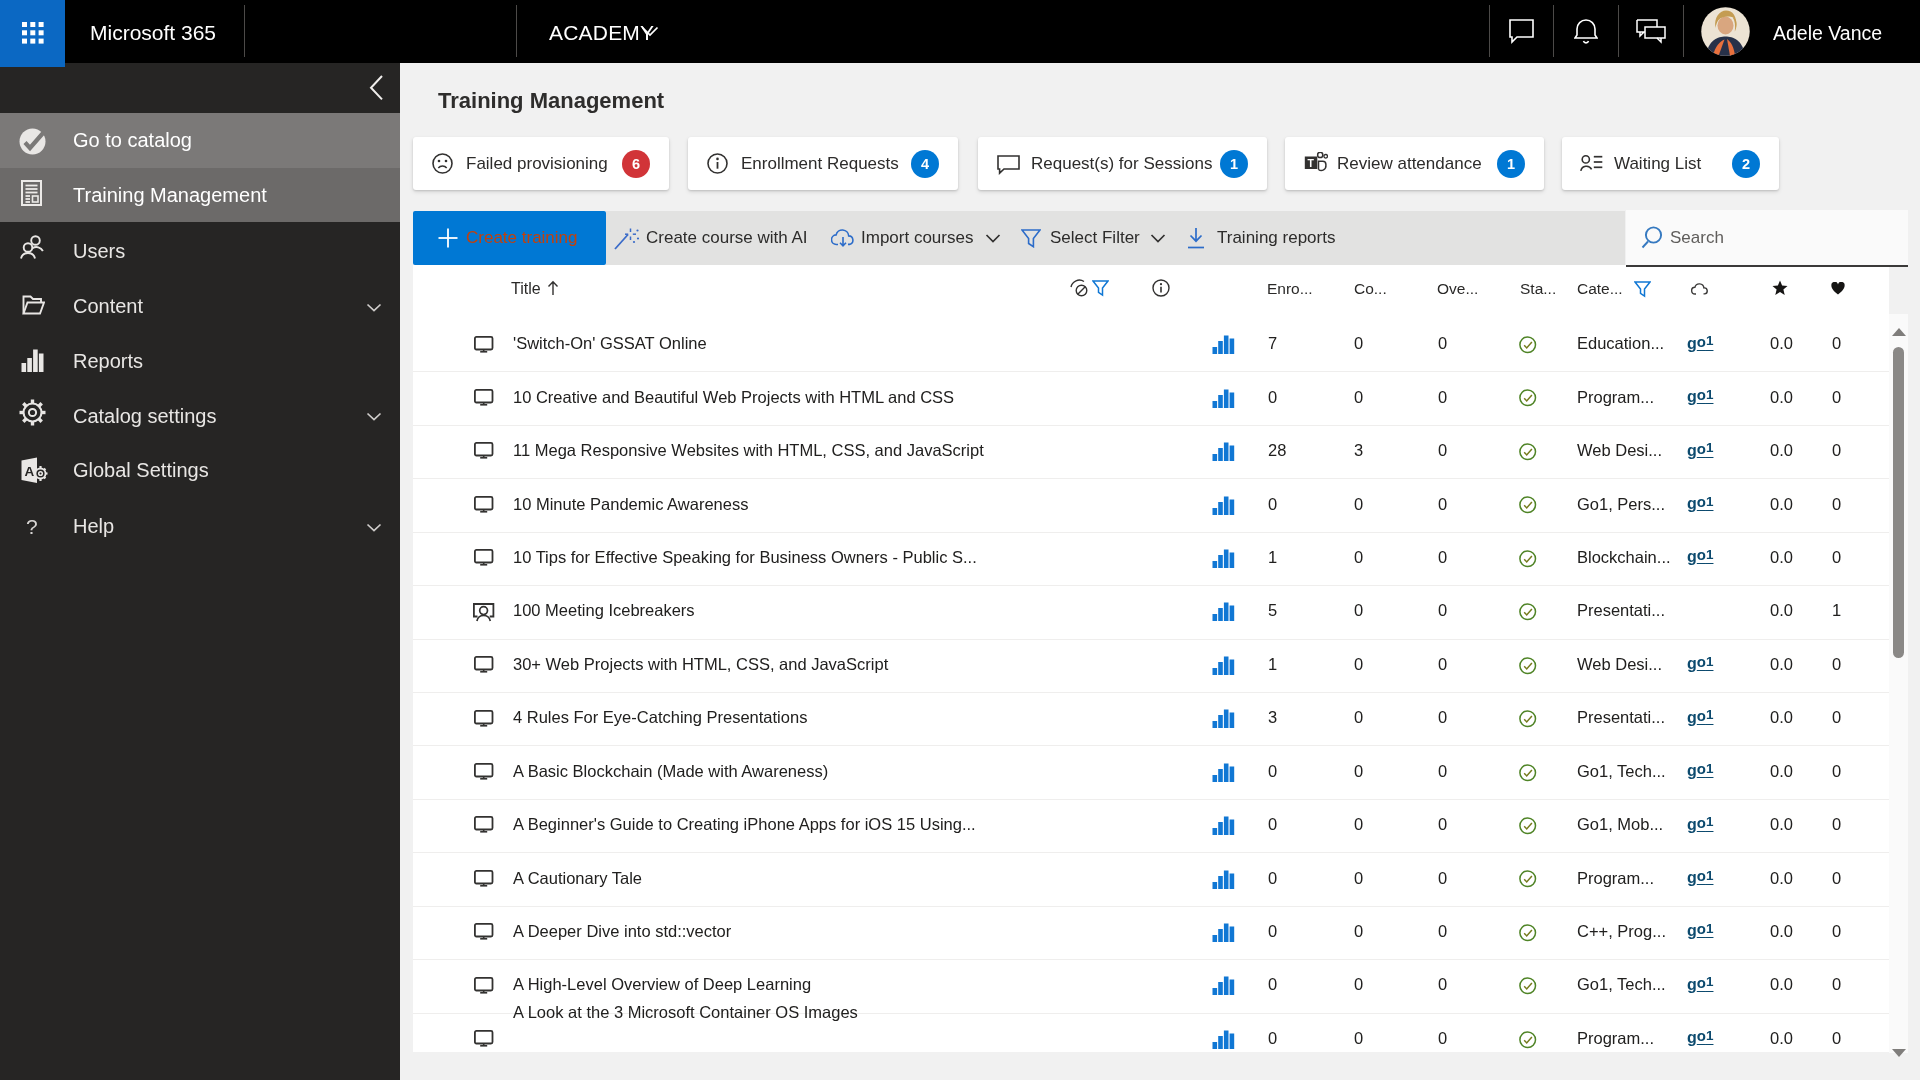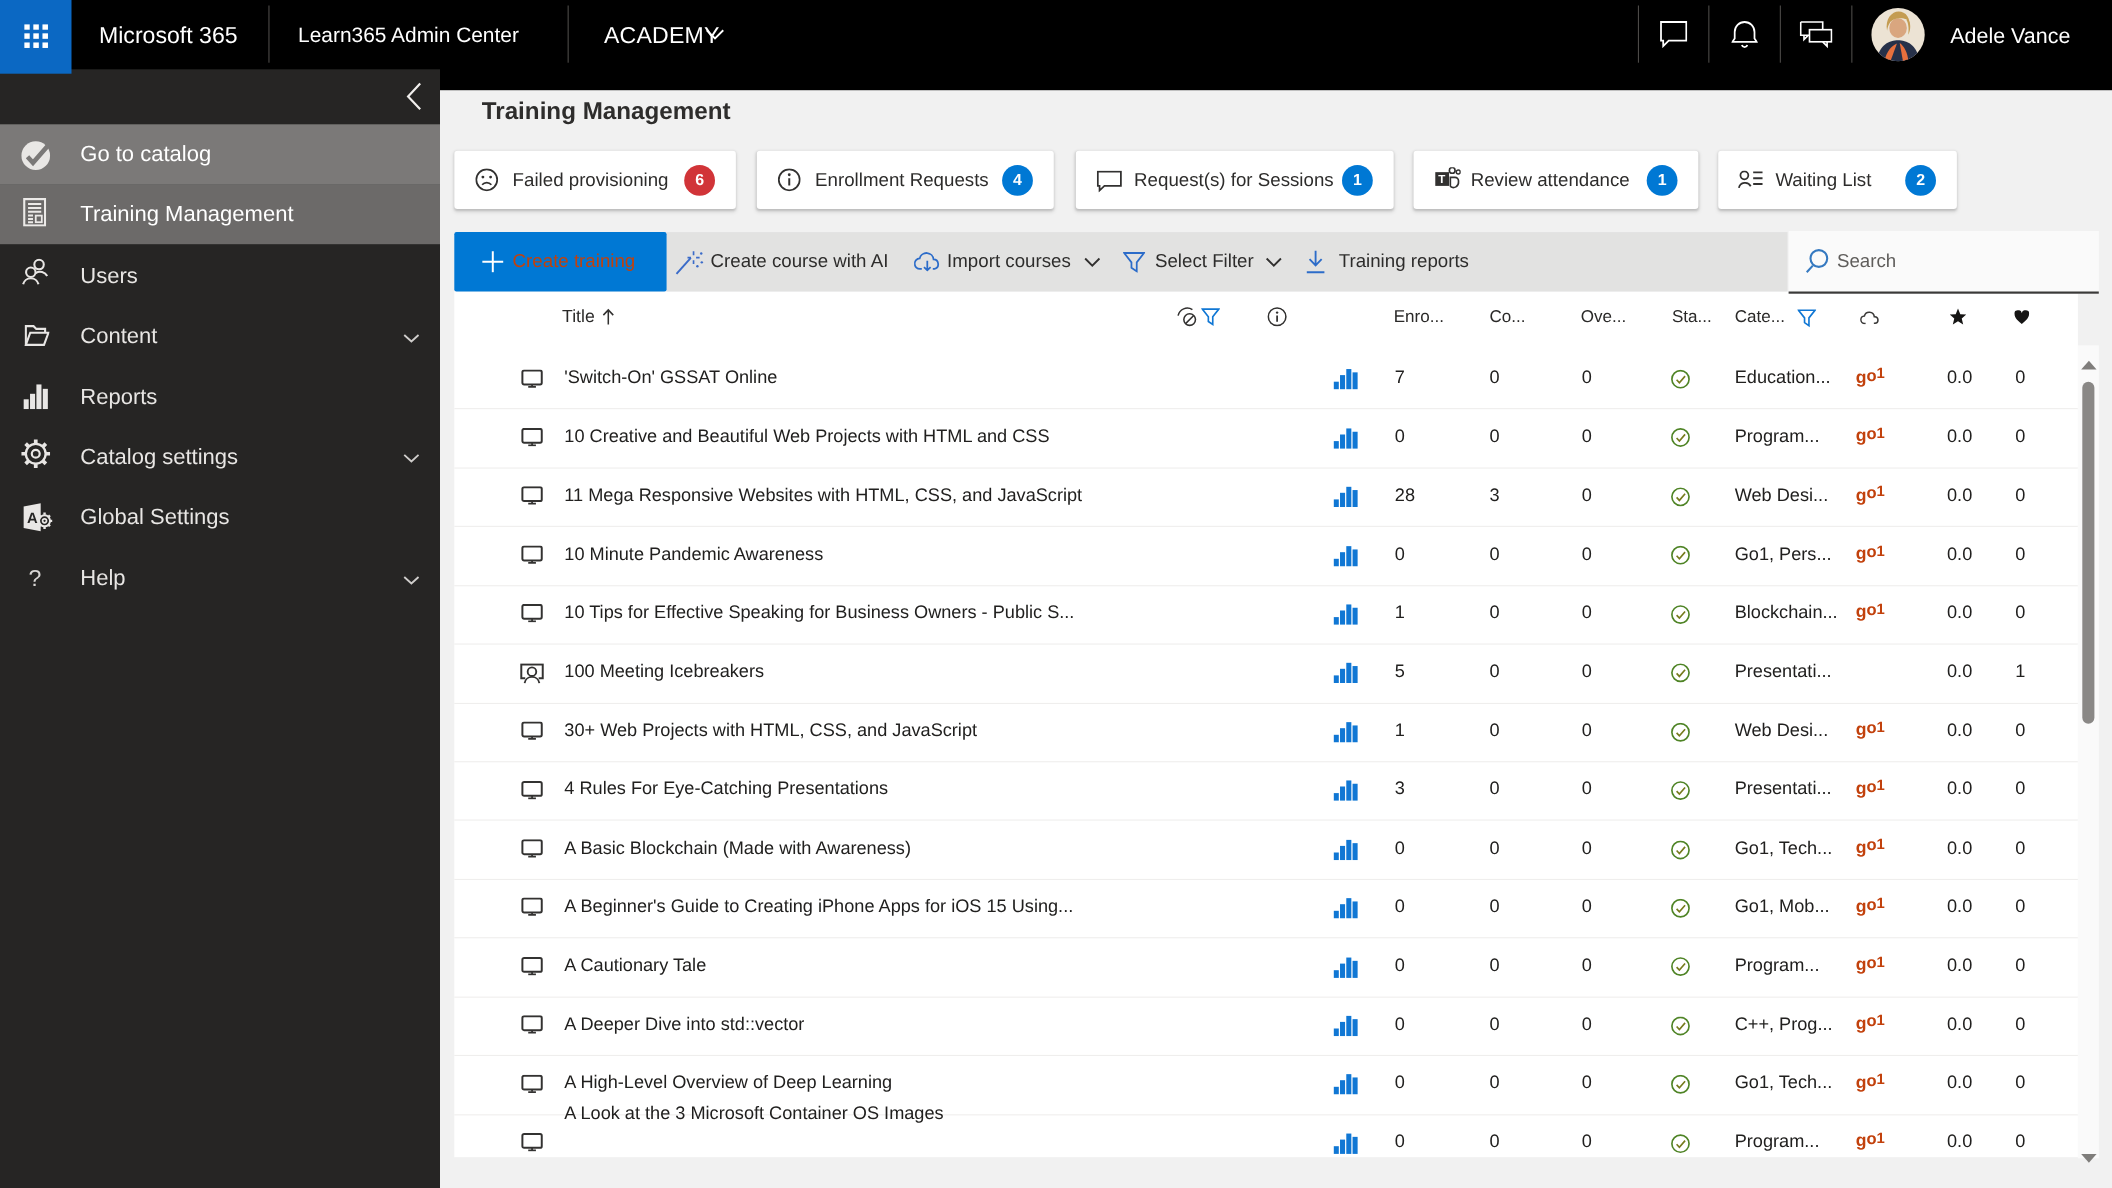--- a/index.html
+++ b/index.html
@@ -1,19 +1,19 @@
 <!DOCTYPE html>
 <html><head><meta charset="utf-8">
 <style>
 * { margin:0; padding:0; box-sizing:border-box; }
 html,body { width:1920px; height:1080px; overflow:hidden; background:#f1f1f1;
   font-family:"Liberation Sans", sans-serif; -webkit-font-smoothing:antialiased; }
 .ab { position:absolute; }
 
-.topbar { position:absolute; left:0; top:0; width:1920px; height:82px; background:#000;text-align:center; }
+.topbar { position:absolute; left:0; top:0; width:1920px; height:63px; background:#000;text-align:center; }
 .waffle { position:absolute; left:0; top:0; width:65px; height:67px; background:#0b68c3; z-index:5; }
 .tbsep { position:absolute; top:5px; width:1px; height:52px; background:#4c4a48; }
 .tbt { position:absolute; top:0; height:63px; line-height:66px; color:#fff; font-size:21px; white-space:nowrap; }
 
 .sidebar { position:absolute; left:0; top:63px; width:400px; height:1017px; background:#262524; }
 .srow { position:absolute; left:0; width:400px; height:54.5px; }
 .st { font-size:20px; color:#e8e6e4; white-space:nowrap; }
 .h1 { position:absolute; left:438px; top:88px; font-size:22px; font-weight:bold; color:#2e2d2c; }
 .card { position:absolute; top:137px; height:53px; background:#fff; border-radius:3px;
   box-shadow:0 1px 2px rgba(0,0,0,.13), 0 2px 4px rgba(0,0,0,.11); }
@@ -23,21 +23,21 @@
 .toolbtn { position:absolute; left:413px; top:211px; width:193px; height:54px; background:#0078d4; border-radius:2px; }
 .toolbar { position:absolute; left:606px; top:211px; width:1019px; height:54px; background:#e2e2e1; }
 .tt { position:absolute; top:211px; height:54px; line-height:54px; font-size:17px; color:#2d2c2b; white-space:nowrap; }
 .search { position:absolute; left:1626px; top:210px; width:282px; height:57px; background:#fafafa; border-bottom:2px solid #3b3a39; }
 
 .tablebg { position:absolute; left:413px; top:265px; width:1476px; height:787px; background:#fff; }
 .hd { position:absolute; font-size:15.5px; color:#2a2928; white-space:nowrap; top:280px; }
 .sep { position:absolute; width:1476px; height:1px; background:#efeeed; }
 .rt { position:absolute; font-size:16.5px; color:#21201f; white-space:nowrap; }
 .rn { position:absolute; font-size:16.5px; color:#21201f; white-space:nowrap; }
-.go1 { font-size:16px; font-weight:bold; color:#c2410c; }
+.go1 { font-size:16px; font-weight:bold; color:#0c4a6e;text-decoration:underline; }
 .go1 .g1a { position:relative; top:-2px; font-size:15px; }
 .go1 .g1b { position:relative; top:-3.5px; font-size:13.5px; }
 
 .track { position:absolute; left:1889px; top:314px; width:19px; height:739px; background:#fafafa; }
 .thumb { position:absolute; left:1893px; top:347px; width:11px; height:311px; background:#8a8886; border-radius:6px; }
 .arr-u { position:absolute; left:1892px; top:328px; width:0; height:0;
   border-left:7px solid transparent; border-right:7px solid transparent; border-bottom:8px solid #7f7d7b; }
 .arr-d { position:absolute; left:1892px; top:1049px; width:0; height:0;
   border-left:7px solid transparent; border-right:7px solid transparent; border-top:8px solid #7f7d7b; }
 </style></head>
@@ -54,21 +54,20 @@
           <rect x="8.3" y="8.3" width="5" height="5"></rect>
           <rect x="16.6" y="8.3" width="5" height="5"></rect>
         <rect x="0" y="16.6" width="5" height="5"></rect>
           <rect x="8.3" y="16.6" width="5" height="5"></rect>
           <rect x="16.6" y="16.6" width="5" height="5"></rect>
       </g>
     </svg>
   </div>
   <span class="tbt" style="left:90px">Microsoft 365</span>
   <div class="tbsep" style="left:244px"></div>
-  <span class="tbt" style="left:271px;font-size:19px">Learn365 Admin Center</span>
   <div class="tbsep" style="left:516px"></div>
   <span class="tbt" style="left:549px;font-size:21px;letter-spacing:0.2px">ACADEMY</span>
   <svg class="ab" style="left:641px;top:26px" width="18" height="11" viewBox="0 0 18 11">
     <path d="M1.5 1.5 L9 9 L16.5 1.5" fill="none" stroke="#fff" stroke-width="1.7"></path>
     </svg>
   <div class="tbsep" style="left:1489px"></div>
   <svg class="ab" style="left:1509px;top:19px" width="25" height="25" viewBox="0 0 25 25">
     <path d="M1 1 H24 V18 H8 L3 23 V18 H1 Z" fill="none" stroke="#fff" stroke-width="1.6"></path>
     </svg>
   <div class="tbsep" style="left:1553px"></div>

